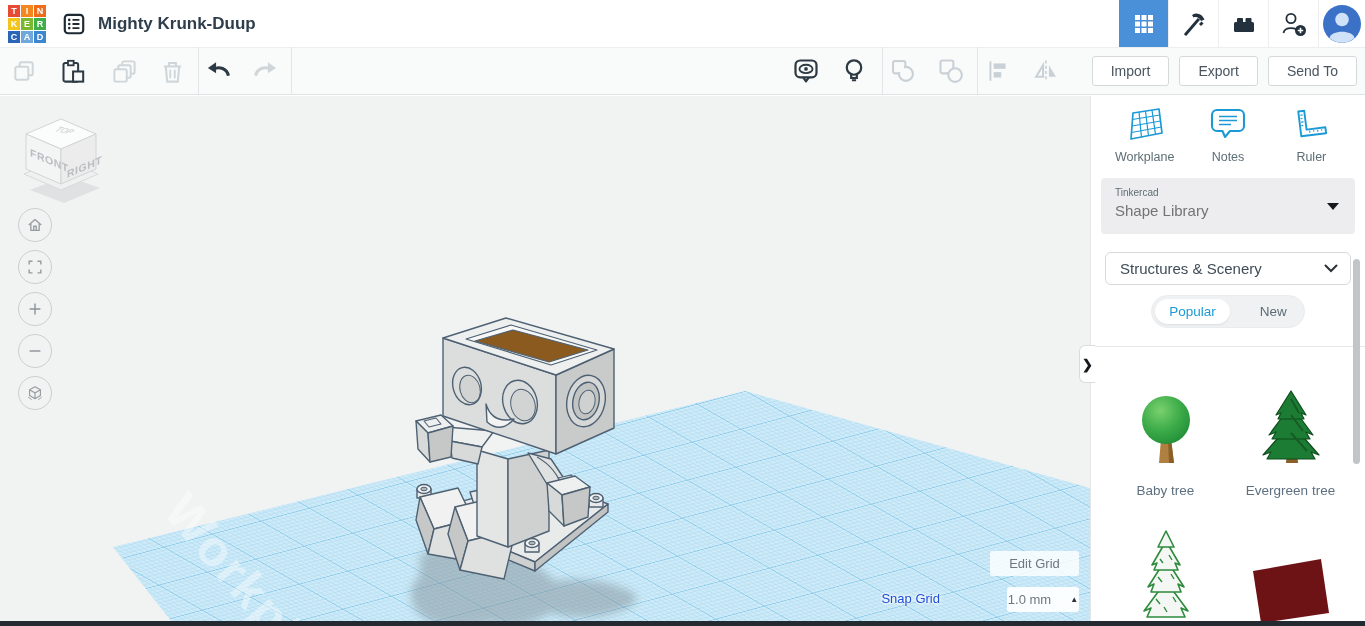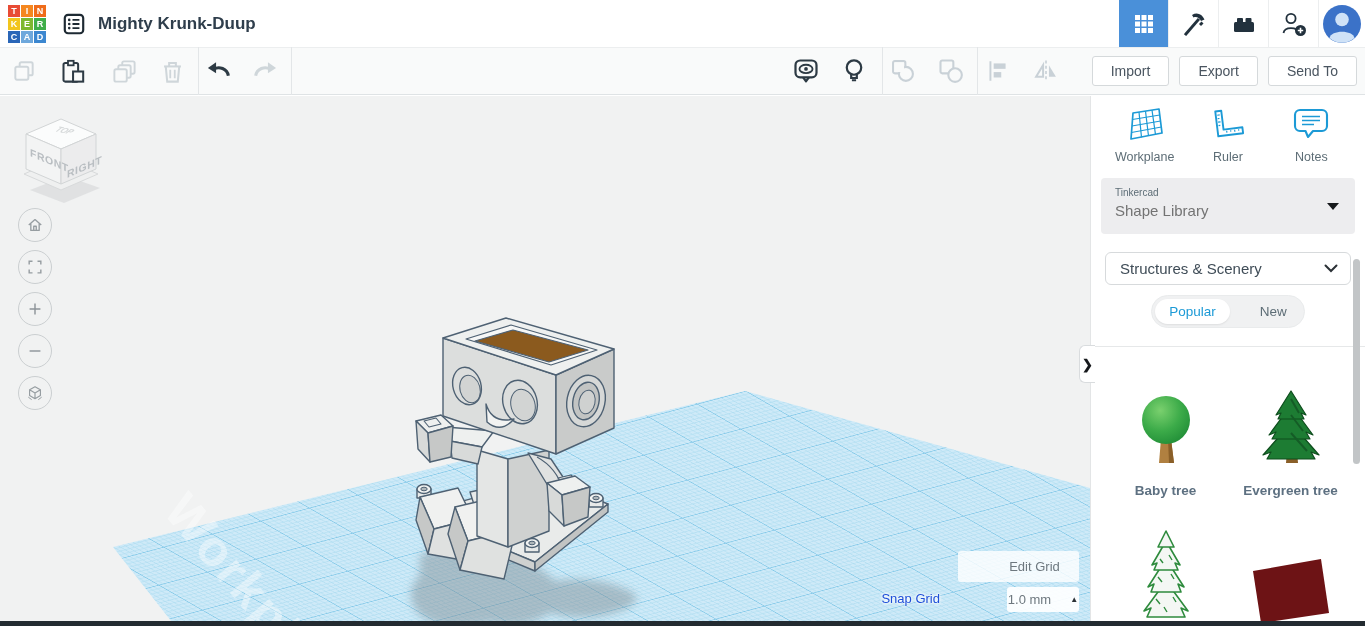--- a/index.html
+++ b/index.html
@@ -31,22 +31,22 @@
   
   .canvas{position:absolute;left:0;top:96px;width:1090px;height:530px;background:#f1f2f2;overflow:hidden;cursor:default;}
   .scene{position:absolute;left:0;top:0;}
 
   .viewcube{position:absolute;left:16px;top:18px;width:96px;height:96px;cursor:pointer;}
   .navcol{position:absolute;left:18px;top:112px;display:flex;flex-direction:column;gap:8px;}
   .navbtn{width:34px;height:34px;border-radius:50%;border:1px solid #cbcfd1;background:transparent;
           display:flex;align-items:center;justify-content:center;cursor:pointer;padding:0;}
 
   .grid-overlays{position:absolute;right:0;bottom:0;width:440px;height:75px;}
-  .edit-grid{position:absolute;right:11px;top:0;width:89px;height:31px;background:rgba(255,255,255,0.8);
-             border-radius:3px;font-size:13px;color:#6e787f;display:flex;align-items:center;justify-content:center;cursor:pointer;padding-left:32px;}
+  .edit-grid{position:absolute;right:11px;top:0;width:89px;height:25px;background:rgba(255,255,255,0.8);
+             border-radius:3px;font-size:13px;color:#6e787f;display:flex;align-items:center;justify-content:center;cursor:pointer;}
   .snap-label{position:absolute;right:150px;top:40px;font-size:13px;color:#1d4ed8;
               text-shadow:0 0 3px #fff,0 0 3px #fff,0 0 4px #fff;}
   .snap-dd{position:absolute;right:11px;top:36px;width:72px;height:25px;background:rgba(255,255,255,0.92);
            border-radius:3px;font-size:13px;color:#6e787f;display:flex;align-items:center;justify-content:center;gap:19px;cursor:pointer;}
   .snap-dd .up{font-size:8px;color:#2b3136;}
 
   .collapse-tab{position:absolute;left:1079px;top:345px;width:15px;height:36px;background:#fff;
                 border:1px solid #d9dcde;border-right:none;border-radius:6px 0 0 6px;display:flex;align-items:center;
                 justify-content:center;font-size:13px;font-weight:bold;color:#16191c;cursor:pointer;z-index:30;}
 
@@ -61,21 +61,21 @@
   .caret-down{position:absolute;right:16px;top:25px;width:0;height:0;border-left:6px solid transparent;
               border-right:6px solid transparent;border-top:7px solid #16191c;}
   .cat-select{margin:18px 14px 0 14px;height:33px;background:#fff;border:1px solid #d7dadc;border-radius:6px;
               display:flex;align-items:center;justify-content:space-between;padding:0 12px 0 14px;box-sizing:border-box;
               font-size:15px;color:#3f4c57;cursor:pointer;}
   .pill-toggle{margin:10px auto 0 auto;width:max-content;background:#f0f1f2;border:1px solid #e9ebec;
                border-radius:999px;padding:3px;display:flex;gap:16px;}
   .pill{border:none;background:transparent;border-radius:999px;padding:5px 14px;font-size:13.5px;color:#5d6d76;cursor:pointer;font-family:inherit;}
   .pill.active{background:#fff;color:#1c9ad6;box-shadow:0 1px 2px rgba(0,0,0,0.08);}
   .shapes{position:absolute;left:0;top:250px;width:275px;height:280px;border-top:1px solid #e6e8e9;
-          overflow:hidden;display:flex;flex-wrap:wrap;padding:26px 12px 0 12px;box-sizing:border-box;font-weight:bold;}
+          overflow:hidden;display:flex;flex-wrap:wrap;padding:26px 12px 0 12px;box-sizing:border-box;}
   .shape-tile{width:125px;display:flex;flex-direction:column;align-items:center;margin-bottom:30px;cursor:pointer;}
   .shape-icon{height:96px;display:flex;align-items:flex-end;justify-content:center;}
   .shape-label{margin-top:14px;font-size:13.5px;color:#5d7081;height:16px;}
   .pscroll{position:absolute;right:5px;top:163px;width:7px;height:205px;background:#c2c5c7;border-radius:4px;cursor:pointer;}
 
   .bottom-bar{position:absolute;left:0;bottom:0;width:100%;height:5px;background:#232b31;z-index:50;}
 
   svg{display:block;}
 </style>
 </head>
@@ -412,35 +412,35 @@
           <g stroke="#1c9ad6" stroke-width="1.7" fill="none" stroke-linejoin="round">
             <path d="M8 7 L34 3 L37 27 L6 33 Z"></path>
             <path d="M14 6.1 L16.5 31.4 M20.5 5.1 L23.5 30 M27 4.1 L30.5 28.7" stroke-width="1.2"></path>
             <path d="M7.4 13.5 L34.8 9 M6.9 20 L35.6 15 M6.4 26.5 L36.4 21" stroke-width="1.2"></path>
           </g>
         </svg>
         <span>Workplane</span>
       </div>
       <div class="ptool">
         <svg width="40" height="38" viewBox="0 0 40 38">
+          <g stroke="#1c9ad6" fill="none">
+            <path d="M9 4 H31 A5 5 0 0 1 36 9 V20 A5 5 0 0 1 31 25 H22 L17 31 L14.5 25 H9 A5 5 0 0 1 4 20 V9 A5 5 0 0 1 9 4 Z" stroke-width="2.1" stroke-linejoin="round"></path>
+            <path d="M11 10.5 h18 M11 14.5 h18 M11 18.5 h12" stroke-width="1.6"></path>
+          </g>
+        </svg>
+        <span>Notes</span>
+      </div>
+      <div class="ptool">
+        <svg width="40" height="38" viewBox="0 0 40 38">
           <g transform="rotate(-7 20 19)" stroke="#1c9ad6" fill="none">
             <path d="M9 4 H15 V23 H34 V29 H9 Z" stroke-width="1.9" stroke-linejoin="round"></path>
             <path d="M10.5 8 h2.5 M10.5 11.5 h1.8 M10.5 15 h2.5 M10.5 18.5 h1.8 M18 24.5 v2 M22 24.5 v1.4 M26 24.5 v2 M30 24.5 v1.4" stroke-width="1.2"></path>
           </g>
         </svg>
         <span>Ruler</span>
-      </div>
-      <div class="ptool">
-        <svg width="40" height="38" viewBox="0 0 40 38">
-          <g stroke="#1c9ad6" fill="none">
-            <path d="M9 4 H31 A5 5 0 0 1 36 9 V20 A5 5 0 0 1 31 25 H22 L17 31 L14.5 25 H9 A5 5 0 0 1 4 20 V9 A5 5 0 0 1 9 4 Z" stroke-width="2.1" stroke-linejoin="round"></path>
-            <path d="M11 10.5 h18 M11 14.5 h18 M11 18.5 h12" stroke-width="1.6"></path>
-          </g>
-        </svg>
-        <span>Notes</span>
       </div>
     </div>
 
     <div class="lib-card">
       <div class="lib-brand">Tinkercad</div>
       <div class="lib-name">Shape Library</div>
       <div class="caret-down"></div>
     </div>
 
     <div class="cat-select">

